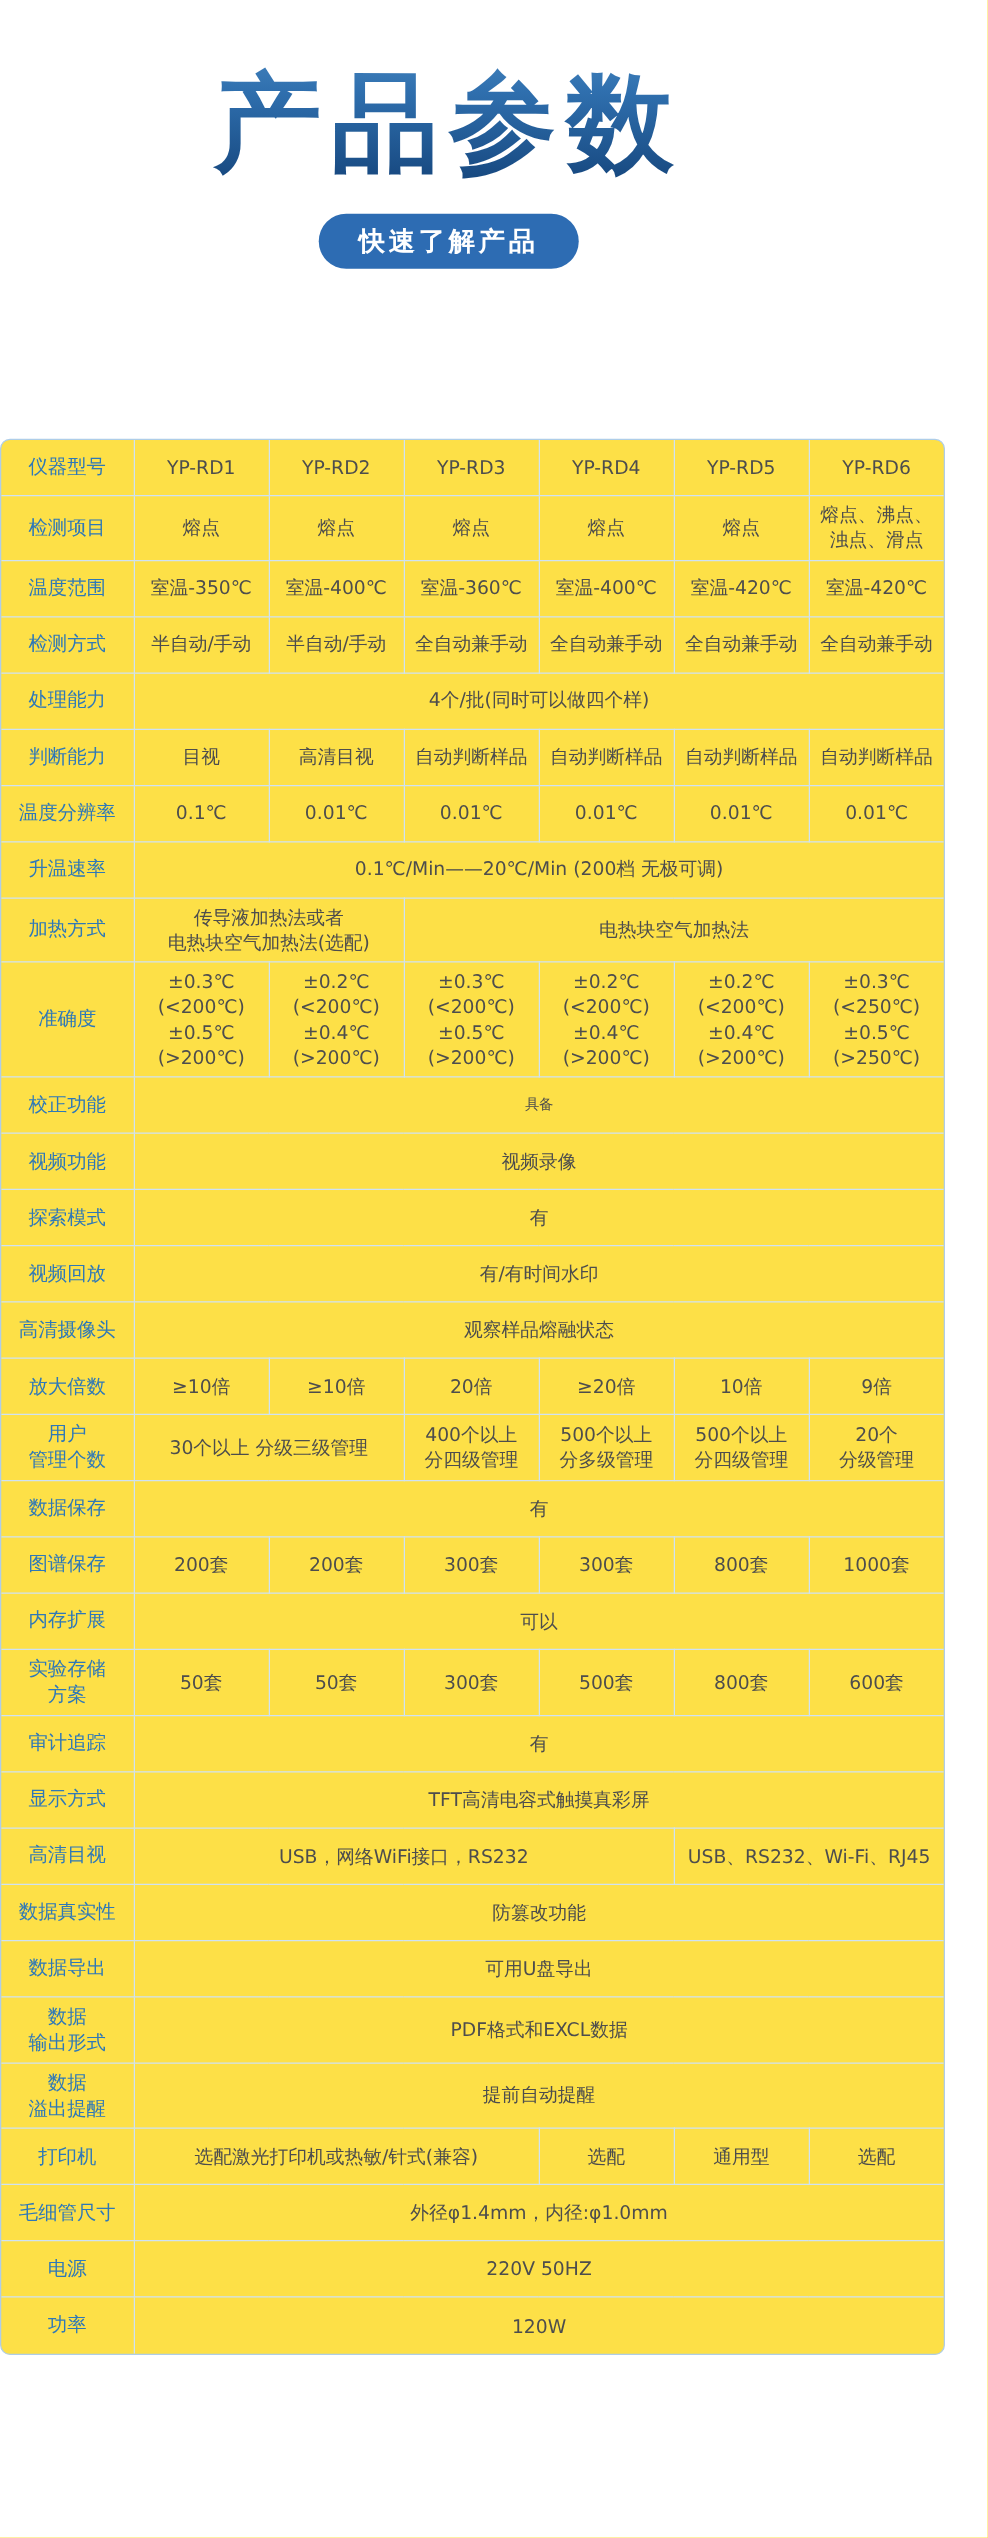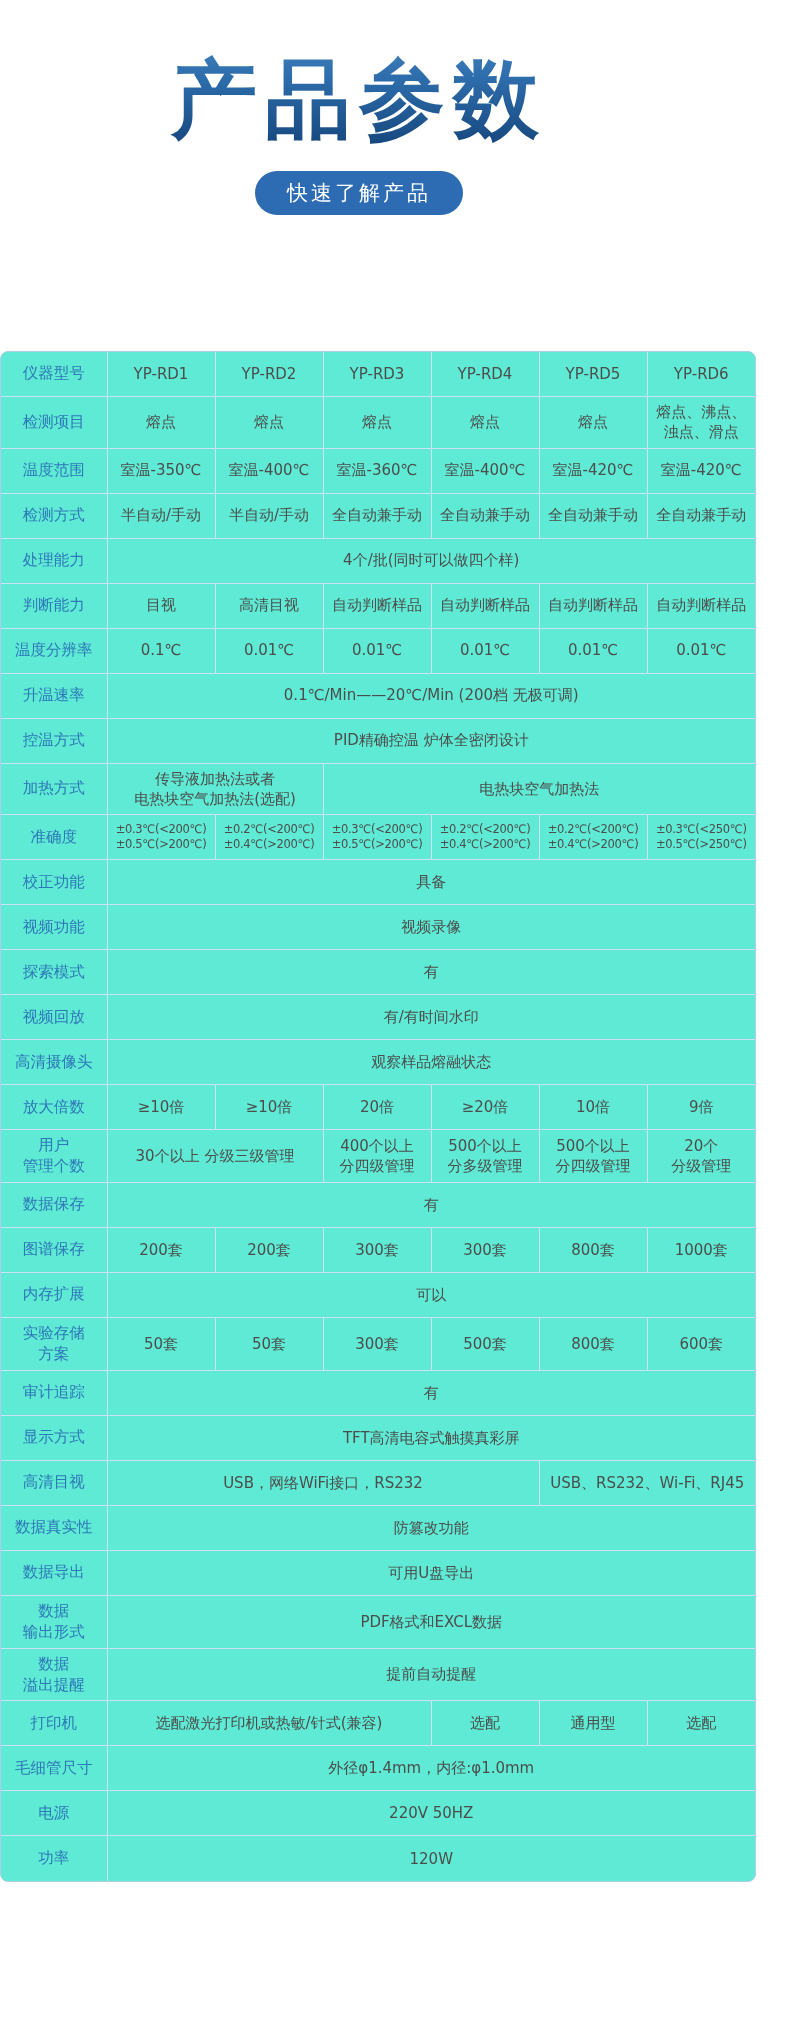--- a/index.html
+++ b/index.html
@@ -34,29 +34,30 @@
     margin: 24px auto 0;
     background: #2d6cb3;
     color: #ffffff;
     font-size: 21px;
     letter-spacing: 3px;
     padding: 8px 32px;
     border-radius: 999px;
     border: none;
     font-family: "DejaVu Sans", sans-serif;
     cursor: pointer;
+    font-weight: bold;
   }
 
   .table-wrap {
     margin: 136px auto 0;
     width: 754px;
     border: 1px solid #aecde8;
     border-radius: 8px;
     overflow: hidden;
-    background: #5eead4;
+    background: #fde047;
   }
   table {
     width: 100%;
     border-collapse: collapse;
     table-layout: fixed;
   }
   td {
     border: 1px solid #cfe2f3;
     text-align: center;
     vertical-align: middle;
@@ -161,24 +162,20 @@
             <td class="value-cell">0.1℃</td>
             <td class="value-cell">0.01℃</td>
             <td class="value-cell">0.01℃</td>
             <td class="value-cell">0.01℃</td>
             <td class="value-cell">0.01℃</td>
             <td class="value-cell">0.01℃</td>
           </tr>
           <tr>
             <td class="label-cell">升温速率</td>
             <td class="value-cell" colspan="6">0.1℃/Min——20℃/Min (200档 无极可调)</td>
-          </tr>
-          <tr>
-            <td class="label-cell">控温方式</td>
-            <td class="value-cell" colspan="6">PID精确控温 炉体全密闭设计</td>
           </tr>
           <tr>
             <td class="label-cell">加热方式</td>
             <td class="value-cell" colspan="2">传导液加热法或者
 电热块空气加热法(选配)</td>
             <td class="value-cell" colspan="4">电热块空气加热法</td>
           </tr>
           <tr>
             <td class="label-cell">准确度</td>
             <td class="value-cell">±0.3℃(&lt;200℃)

